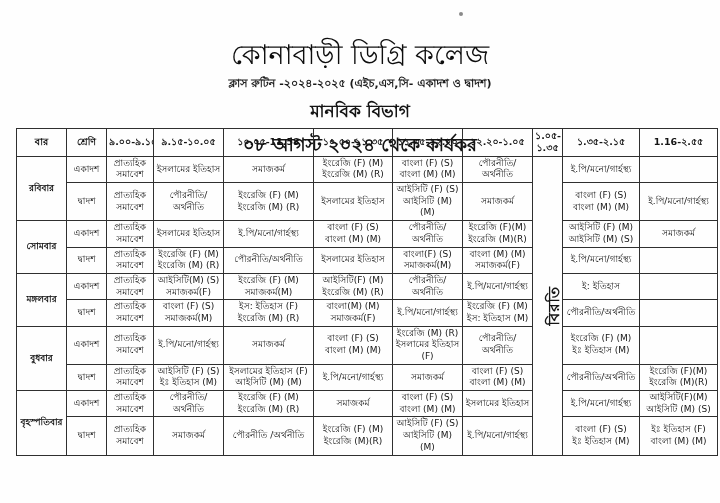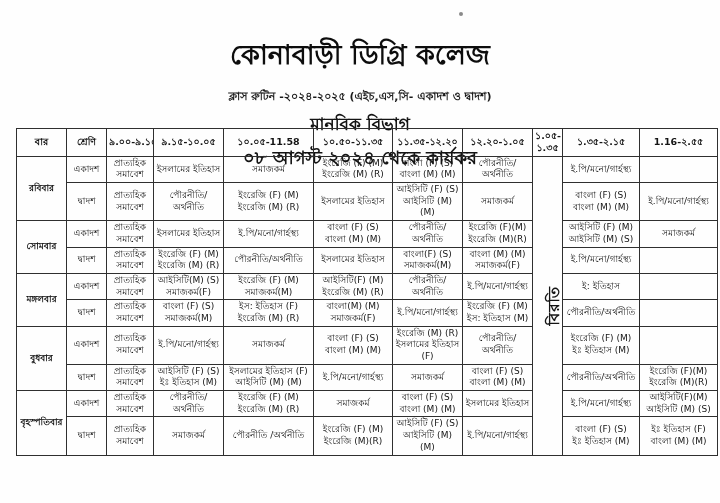--- a/index.html
+++ b/index.html
@@ -6,22 +6,22 @@
   html,body { background:#ffffff; }
   .page {
     position:relative;
     width:720px; height:503px;
     background:#fefefe;
     font-family:"DejaVu Sans", sans-serif;
     color:#111;
     overflow:hidden;
   }
   .title-block { padding-top:40px; text-align:center; }
-  .college-name { font-size:27px; font-weight:700; line-height:1.1; color:#0d0d0d; }
-  .routine-subtitle { margin-top:18px; font-size:11px; font-weight:700; color:#1a1a1a; }
+  .college-name { font-size:27px; font-weight:400; line-height:1.1; color:#0d0d0d; }
+  .routine-subtitle { margin-top:5px; font-size:11px; font-weight:700; color:#1a1a1a; }
   .department-name { margin-top:4px; font-size:17px; font-weight:700; color:#141414; }
   .effective-date { margin-top:5px; font-size:18px; font-weight:600; color:#141414; }
 
   .scan-dot {
     position:absolute; left:459px; top:12px;
     width:4px; height:4px; border-radius:50%;
     background:#8a8a8a;
   }
 
   table.routine {

